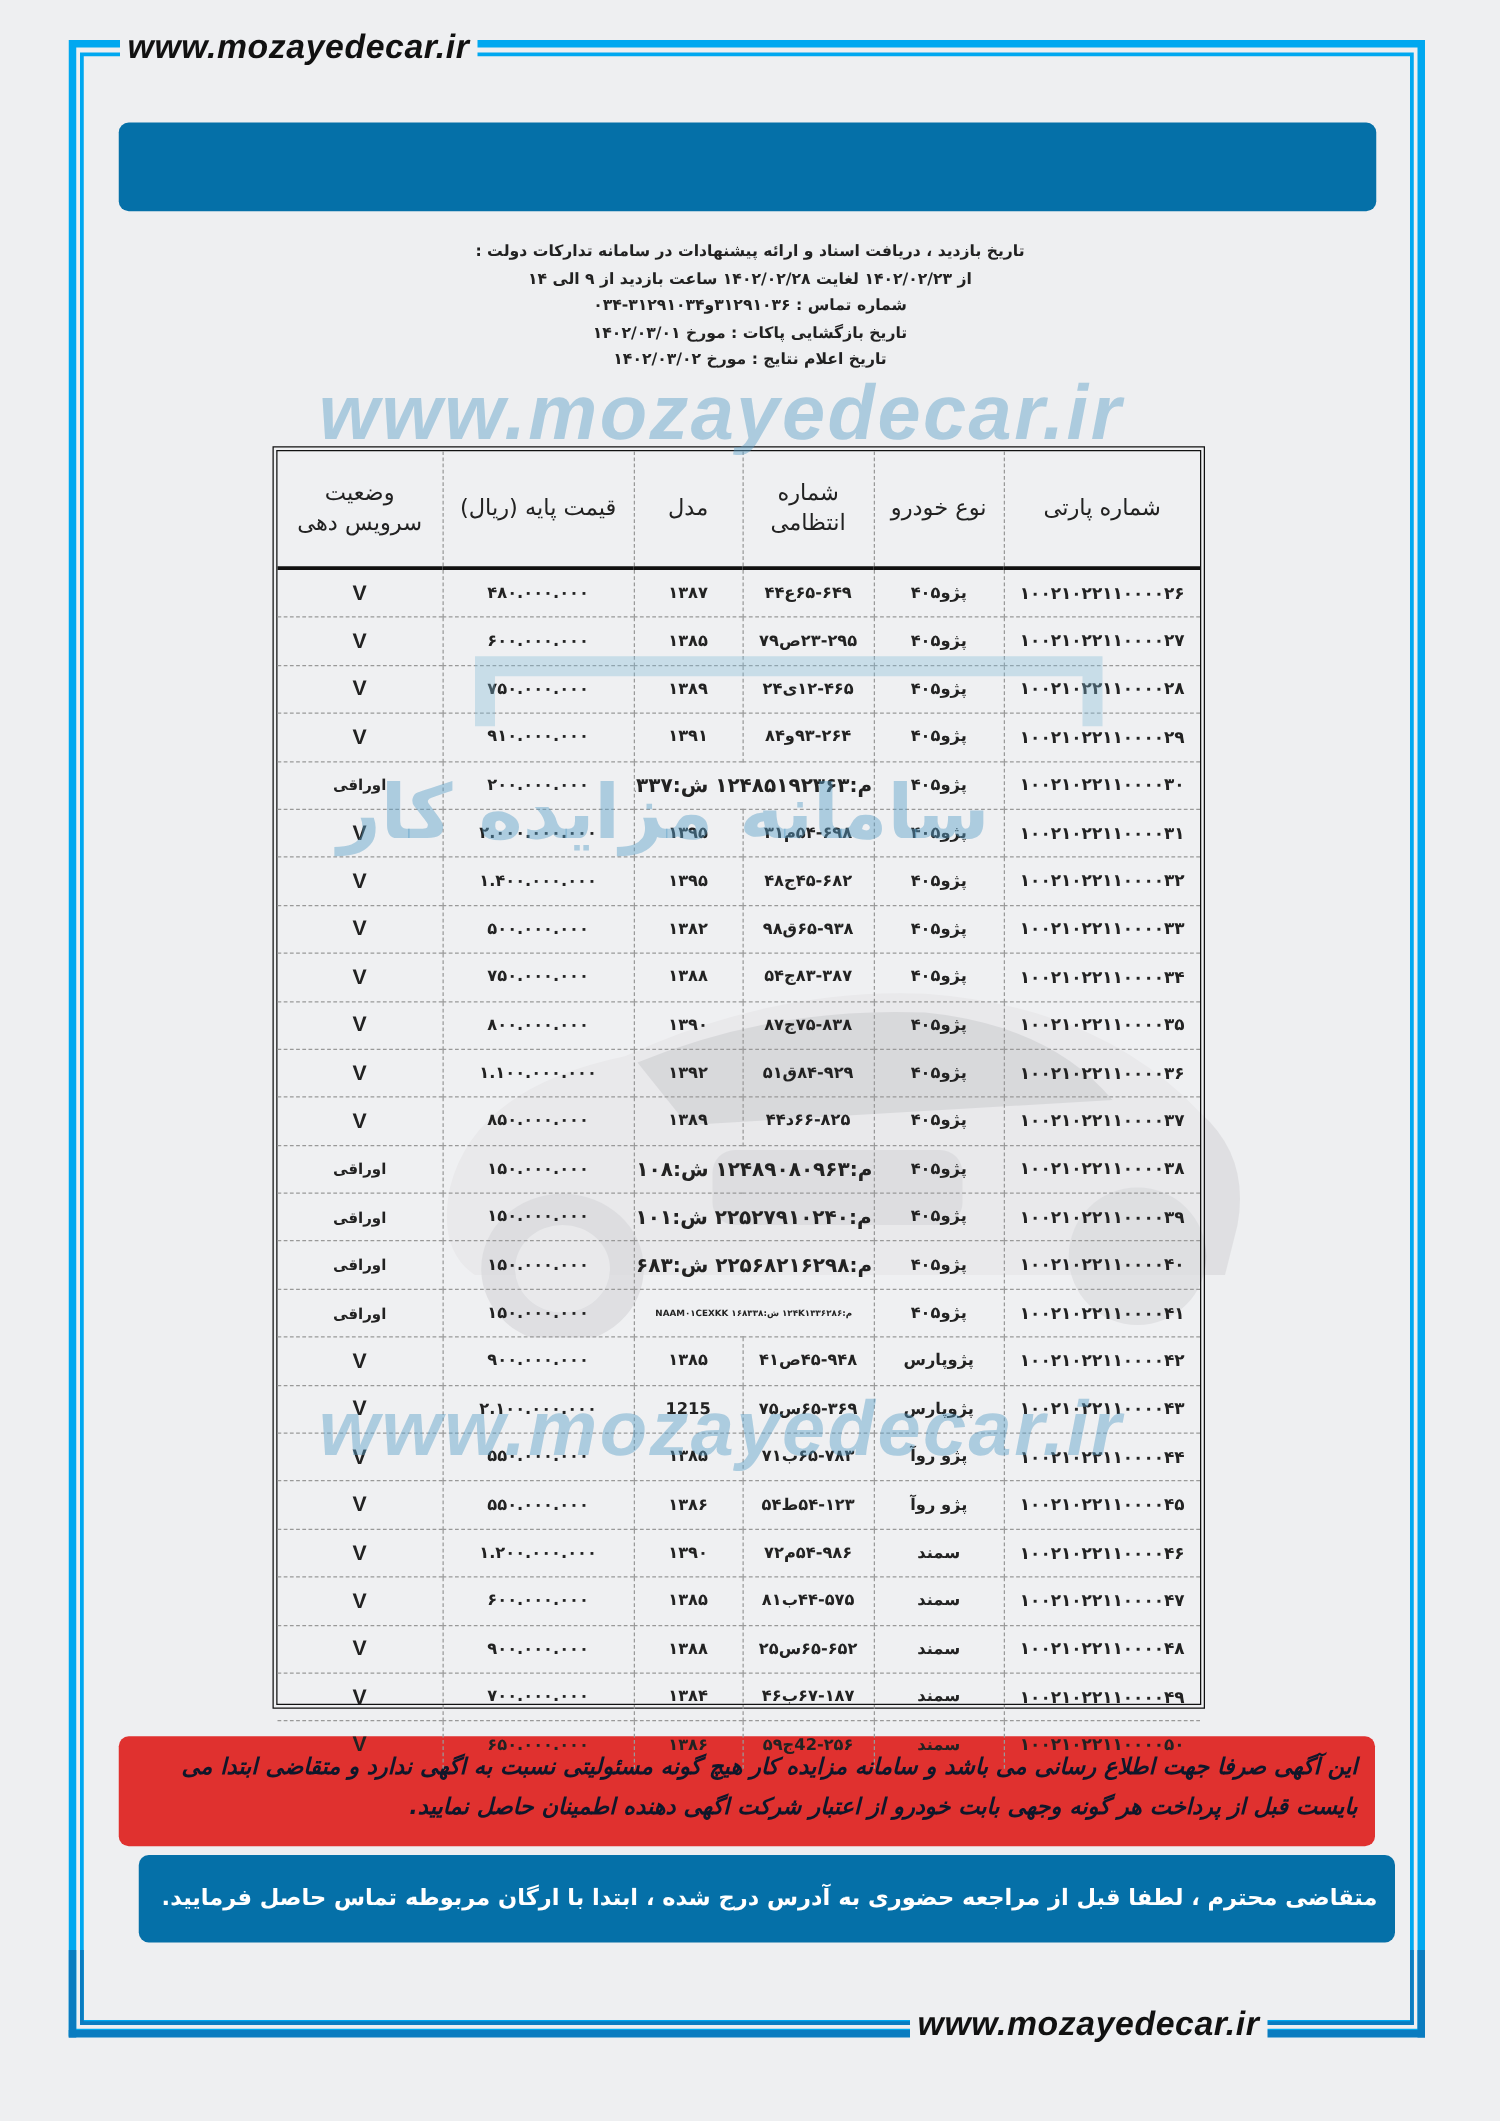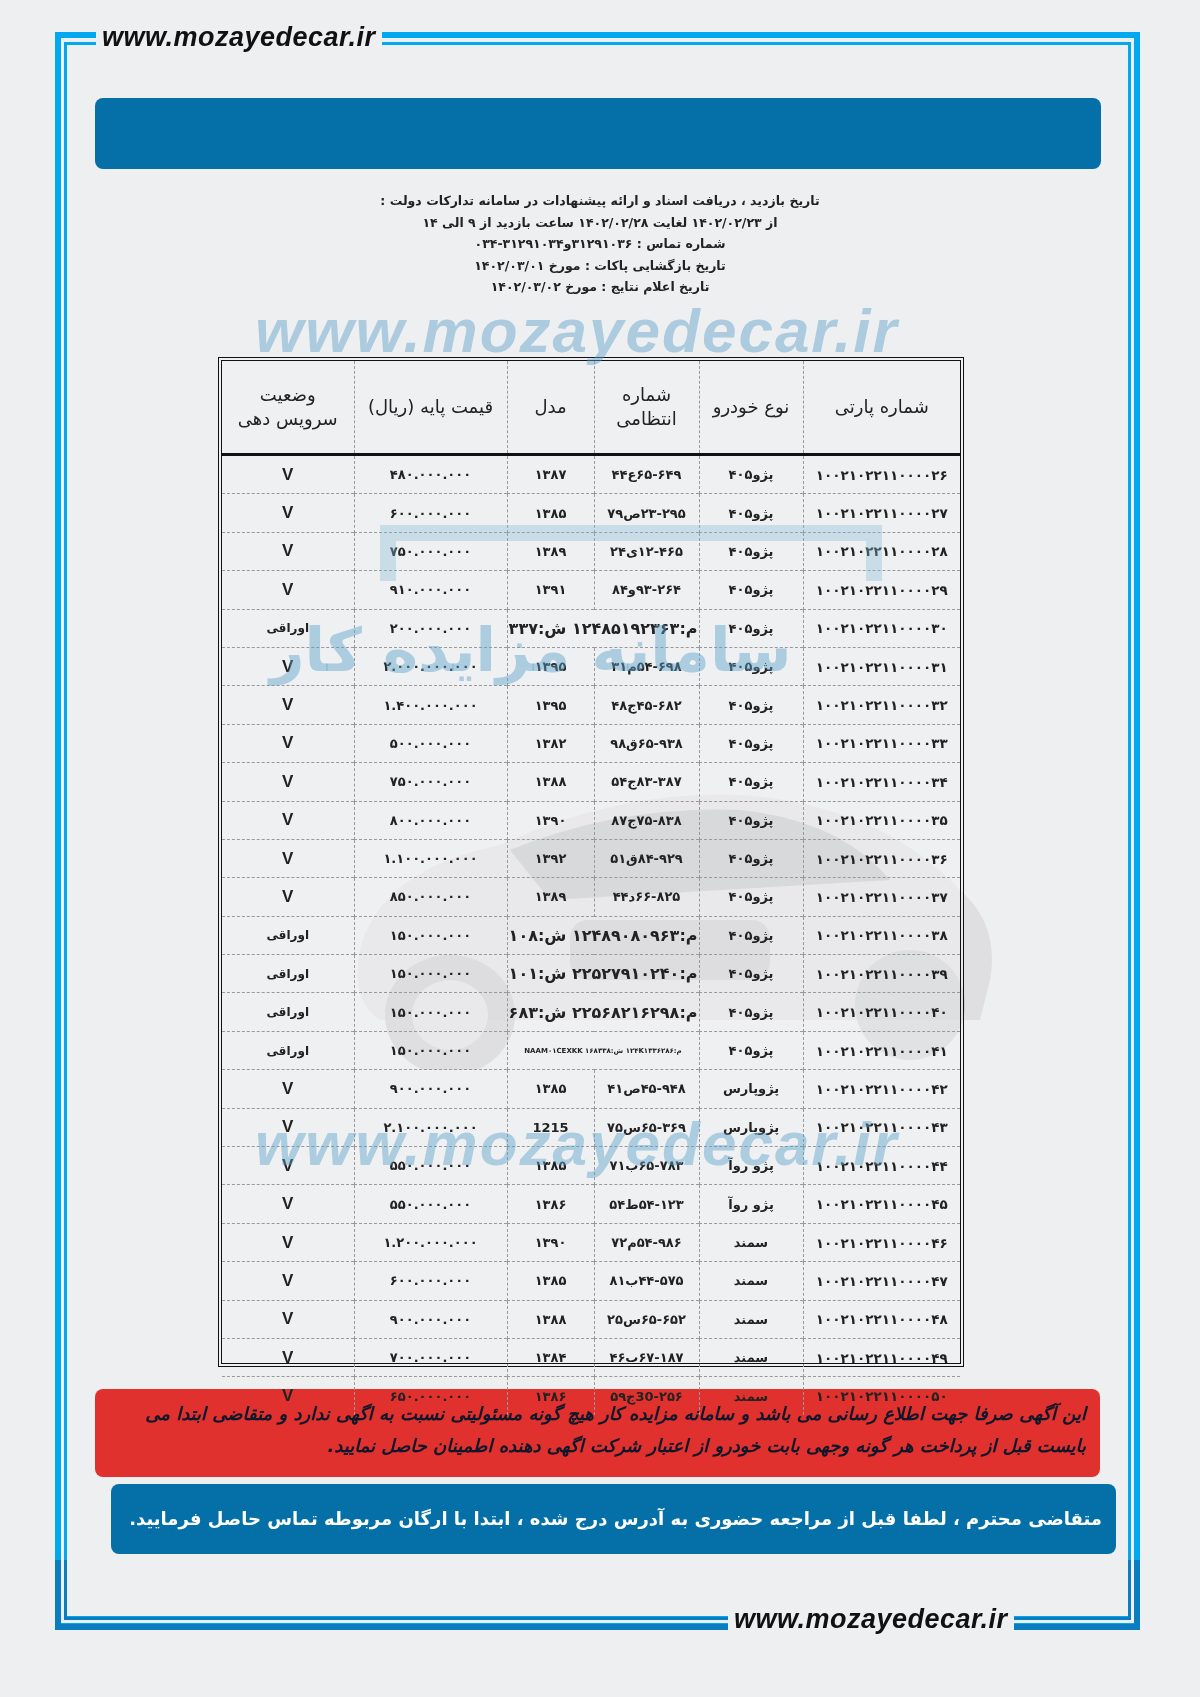--- a/index.html
+++ b/index.html
@@ -271,21 +271,21 @@
           <td class="party">۱۰۰۲۱۰۲۲۱۱۰۰۰۰۴۹</td>
           <td>سمند</td>
           <td>۶۷-۱۸۷ب۴۶</td>
           <td>۱۳۸۴</td>
           <td>۷۰۰.۰۰۰.۰۰۰</td>
           <td class="status-v">V</td>
         </tr>
         <tr>
           <td class="party">۱۰۰۲۱۰۲۲۱۱۰۰۰۰۵۰</td>
           <td>سمند</td>
-          <td>30-۲۵۶ج۵۹</td>
+          <td>42-۲۵۶ج۵۹</td>
           <td>۱۳۸۶</td>
           <td>۶۵۰.۰۰۰.۰۰۰</td>
           <td class="status-v">V</td>
         </tr>
       </tbody>
   </table>
 </div>
 
 <div class="notice-red">این آگهی صرفا جهت اطلاع رسانی می باشد و سامانه مزایده کار هیچ گونه مسئولیتی نسبت به اگهی ندارد و متقاضی ابتدا می بایست قبل از پرداخت هر گونه وجهی بابت خودرو  از اعتبار شرکت اگهی دهنده اطمینان حاصل نمایید.</div>
 <div class="notice-blue">متقاضی محترم ، لطفا قبل از مراجعه حضوری به آدرس درج شده ، ابتدا با ارگان مربوطه تماس حاصل فرمایید.</div>

